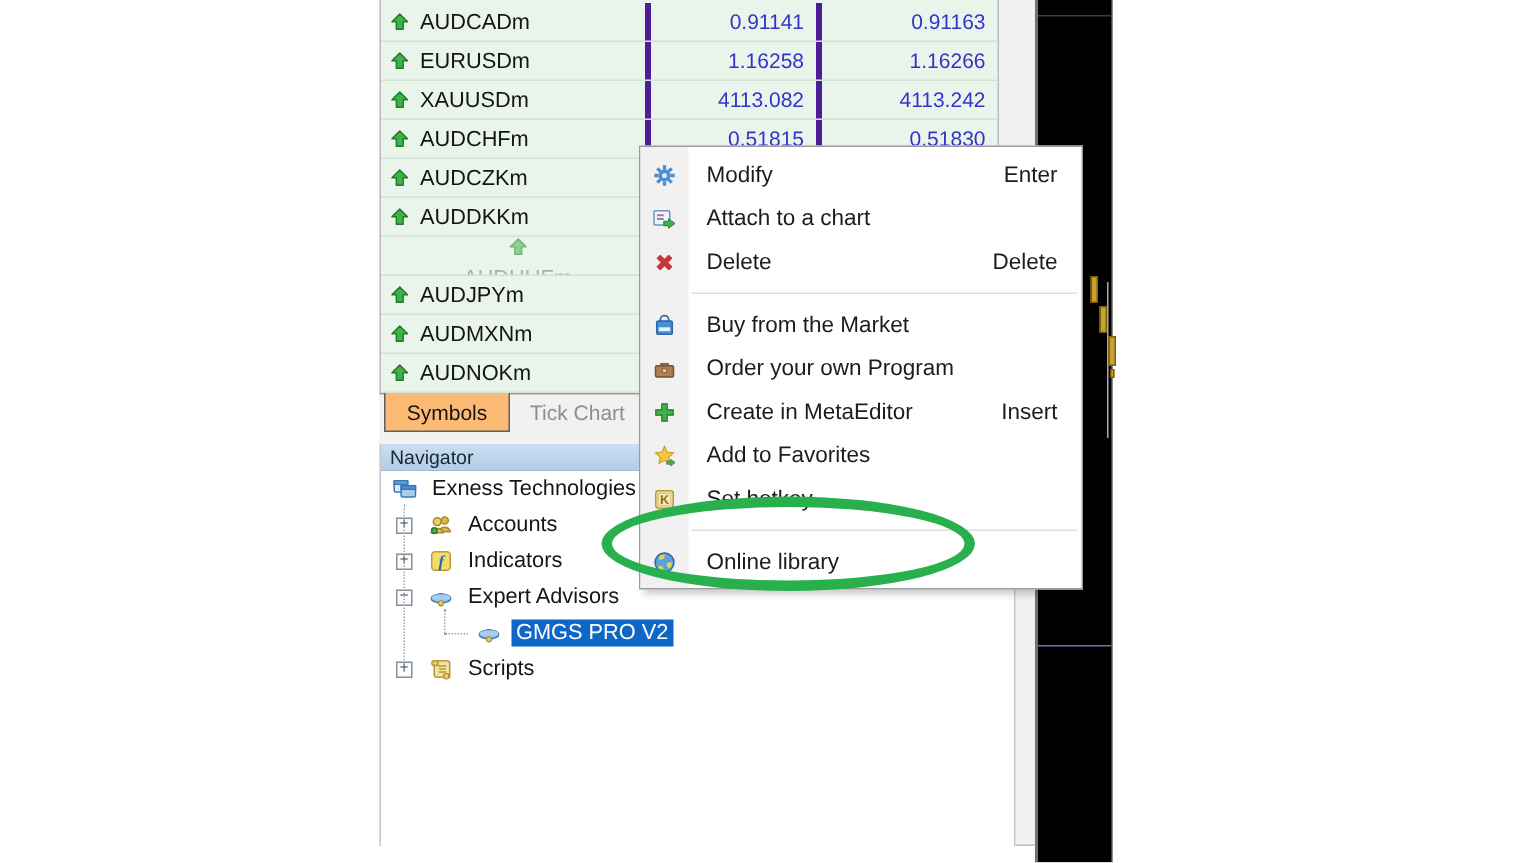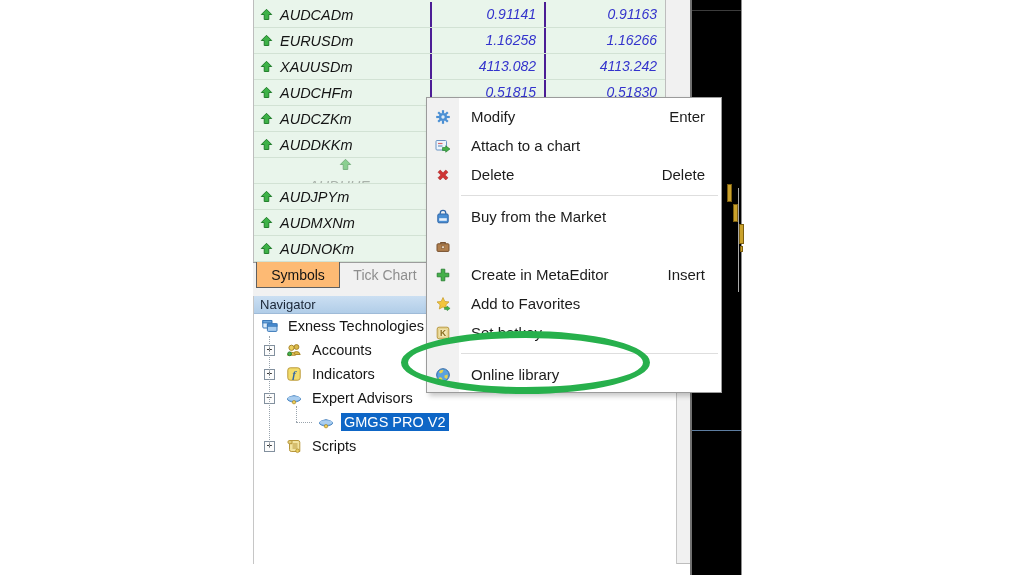--- a/index.html
+++ b/index.html
@@ -7,24 +7,24 @@
             font-family:"Liberation Sans", sans-serif; overflow:hidden; }
 
   
   .window-bg { position:absolute; left:253px; top:0; width:437px; height:564px;
                background:#f1f1f1; border-bottom:1px solid #bdbdbd; box-sizing:border-box; z-index:0; }
 
   
   .market { position:absolute; left:253px; top:0; width:413px; height:262px;
             background:#e9f5eb; border-left:1px solid #bdbdbd; border-right:1px solid #bdbdbd;
             box-sizing:border-box; padding-top:2px; z-index:1; }
-  .mw-row { height:26px; display:flex; align-items:stretch; border-bottom:1px solid #d2e2d4; box-sizing:border-box;font-style:italic; }
+  .mw-row { height:26px; display:flex; align-items:stretch; border-bottom:1px solid #d2e2d4; box-sizing:border-box; }
   .mw-sym { flex:0 0 176px; display:flex; align-items:center; gap:7px; padding-left:6px;
             box-sizing:border-box; font-size:14.5px; color:#141414; overflow:hidden; white-space:nowrap; }
-  .mw-cell { box-sizing:border-box; border-left:2px solid #4c1d95; text-align:right;
+  .mw-cell { box-sizing:border-box; border-left:4px solid #4c1d95; text-align:right;
              padding-right:8px; font-size:14px; color:#3333cc; line-height:25px; }
   .mw-bid { flex:0 0 114px; } .mw-ask { flex:1 1 auto; }
   .mw-row.disabled .mw-sym { color:#a9b2aa;flex-direction:column; }
   .mw-row.disabled .arrow svg { opacity:.55; }
   .arrow { width:13px; height:13px; flex:none; display:flex; }
 
   
   .tabs-bar { position:absolute; left:253px; top:262px; width:424px; height:26px;
               background:#f1f1f1; border-top:1px solid #9c9c9c; box-sizing:border-box; z-index:1; }
   .tab { position:absolute; display:flex; align-items:center; justify-content:center; font-size:14px; box-sizing:border-box; }
@@ -358,20 +358,21 @@
         <span class="lbl">Buy from the Market</span>
       </div>
       <div class="mi">
         <span class="ic">
           <svg width="16" height="16" viewBox="0 0 16 16">
             <path d="M5.8 6 V4.6 h4.4 V6" fill="none" stroke="#77502e" stroke-width="1.2"></path>
             <rect x="2" y="5.8" width="12" height="7.6" rx="1" fill="#b07f4e" stroke="#77502e"></rect>
             <rect x="6.7" y="8" width="2.6" height="2.2" fill="#ead9c2" stroke="#77502e" stroke-width="0.5"></rect>
           </svg>
         </span>
+        <span class="lbl">Order your own Program</span>
       </div>
       <div class="mi">
         <span class="ic">
           <svg width="16" height="16" viewBox="0 0 16 16">
             <path d="M6.2 2.2 h3.6 v4 h4 v3.6 h-4 v4 H6.2 v-4 h-4 V6.2 h4 Z" fill="#44b049" stroke="#1f7a29" stroke-width="0.8"></path>
           </svg>
         </span>
         <span class="lbl">Create in MetaEditor</span>
         <span class="sc">Insert</span>
       </div>

